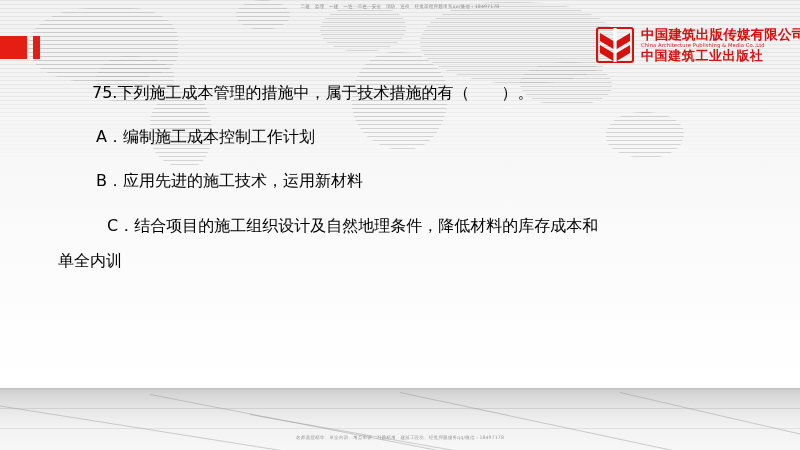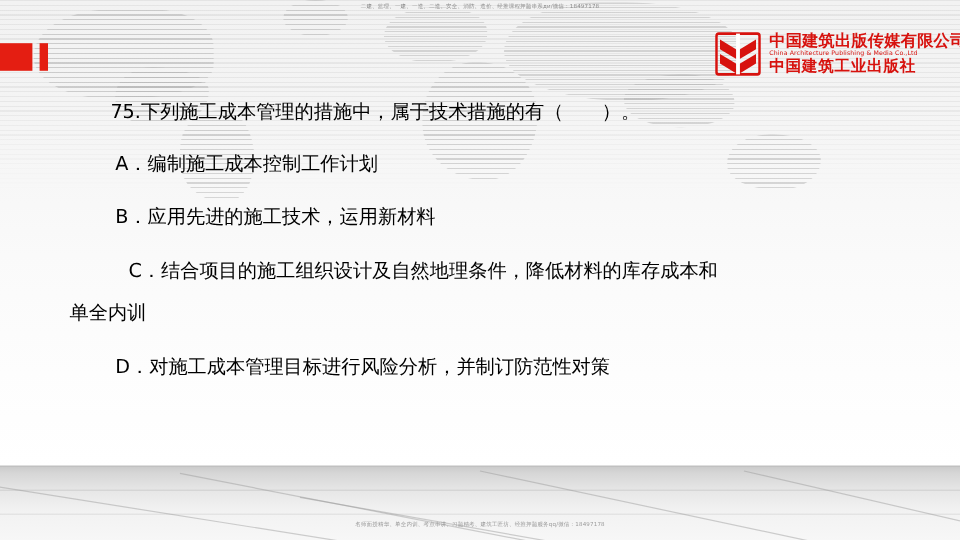--- a/index.html
+++ b/index.html
@@ -256,18 +256,17 @@
       <div class="logo-cn2">中国建筑工业出版社</div>
     </div>
   </div>
 
   <div class="content">
     <div class="q-line q-stem">75.下列施工成本管理的措施中，属于技术措施的有（　　）。</div>
     <div class="q-line q-opt-a">A．编制施工成本控制工作计划</div>
     <div class="q-line q-opt-b">B．应用先进的施工技术，运用新材料</div>
     <div class="q-line q-opt-c1">C．结合项目的施工组织设计及自然地理条件，降低材料的库存成本和</div>
     <div class="q-line q-opt-c2">单全内训</div>
-    <div class="q-line q-opt-d">D．对施工成本管理目标进行风险分析，并制订防范性对策</div>
   </div>
 
   <div class="footer-microtext">名师面授精华、单全内训、考点串讲、习题精考、建筑工匠坊、经推押题服务qq/微信：18497178</div>
 
 </div>
 
 </body></html>

